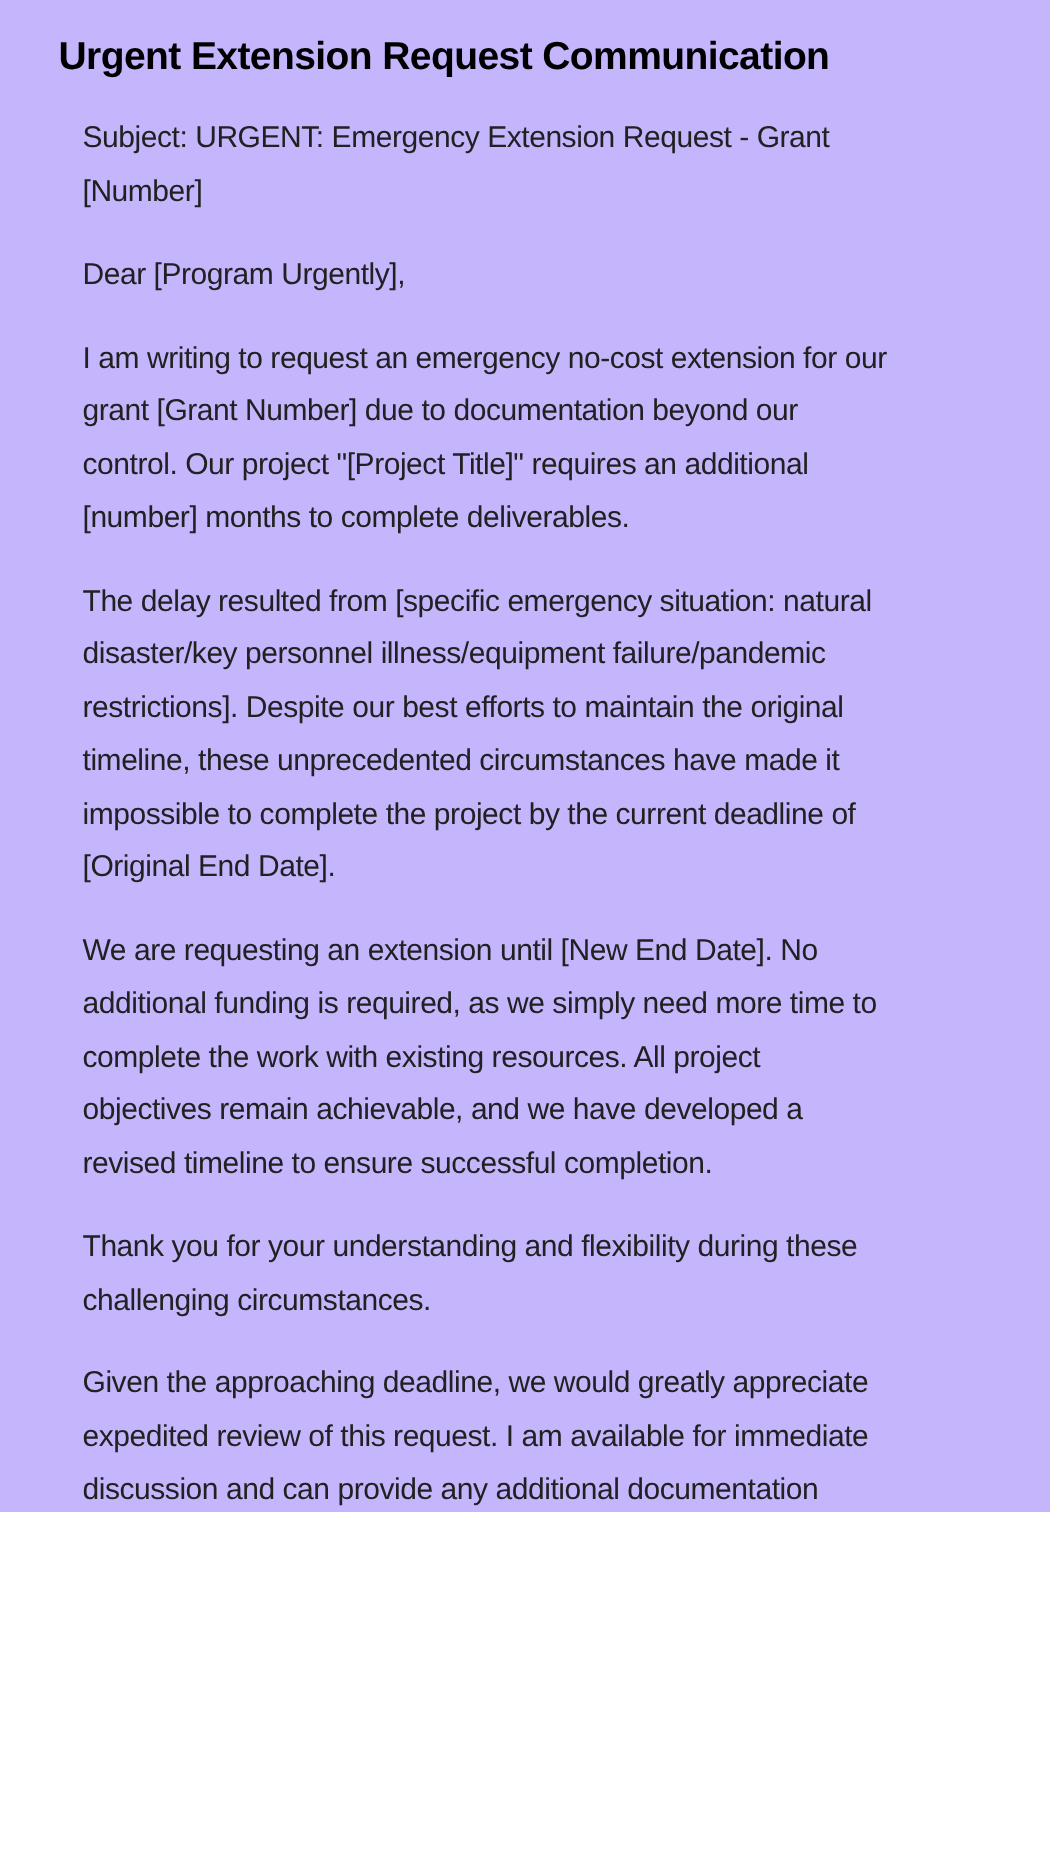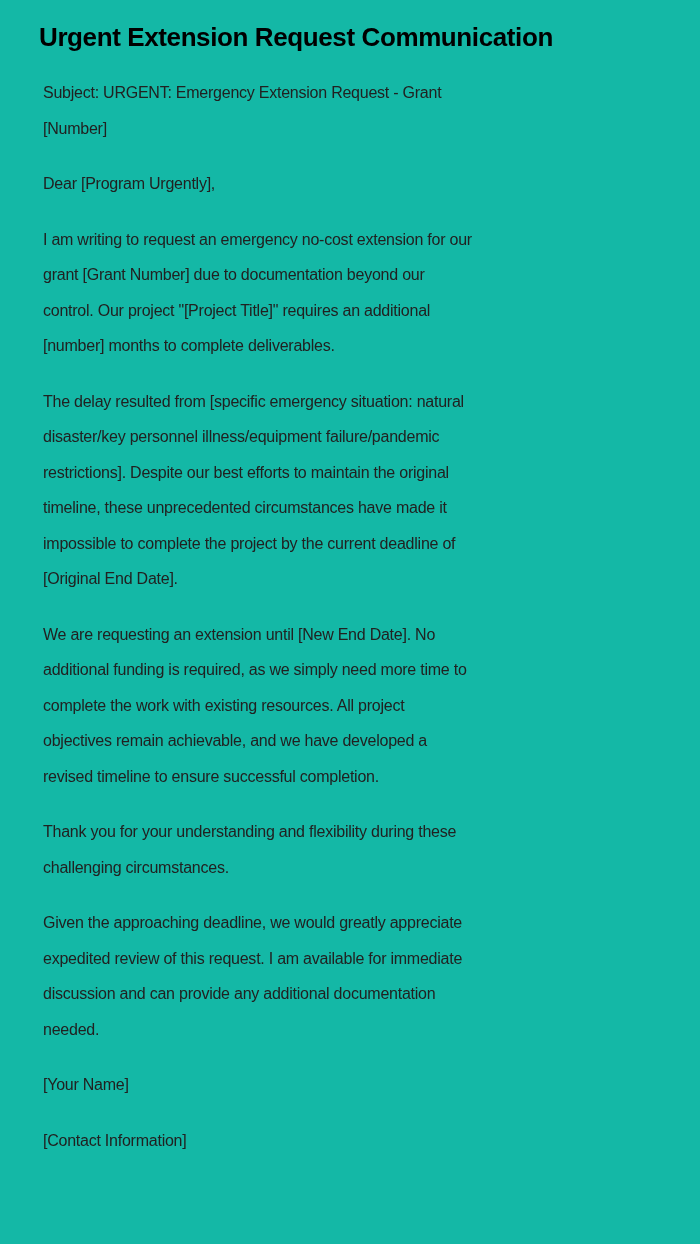--- a/index.html
+++ b/index.html
@@ -2,38 +2,38 @@
 <html><head>
 <meta charset="utf-8">
 <style>
   html, body {
     margin: 0;
     padding: 0;
     background: #ffffff;
   }
   .page {
     width: 700px;
-    height: 1244px;
+    height: 1008px;
     box-sizing: border-box;
     padding: 22px 40px 30px 39px;
-    background: #14b8a6;
+    background: #c4b5fd;
     font-family: "Liberation Sans", sans-serif;
     overflow: hidden;
   }
   .doc-title {
     margin: 0 0 22px 0;
     font-size: 26px;
     line-height: 1.2;
     font-weight: 700;
     color: #000000;
     letter-spacing: -0.015em;
   }
   .para {
-    margin: 0 0 20px 4px;
-    font-size: 16px;
+    margin: 0 0 20px 16px;
+    font-size: 20px;
     line-height: 35.5px;
     font-weight: 400;
     color: #212121;
     letter-spacing: -0.015em;
     white-space: pre-line;
   }
   .para:last-child {
     margin-bottom: 0;
   }
 </style>

